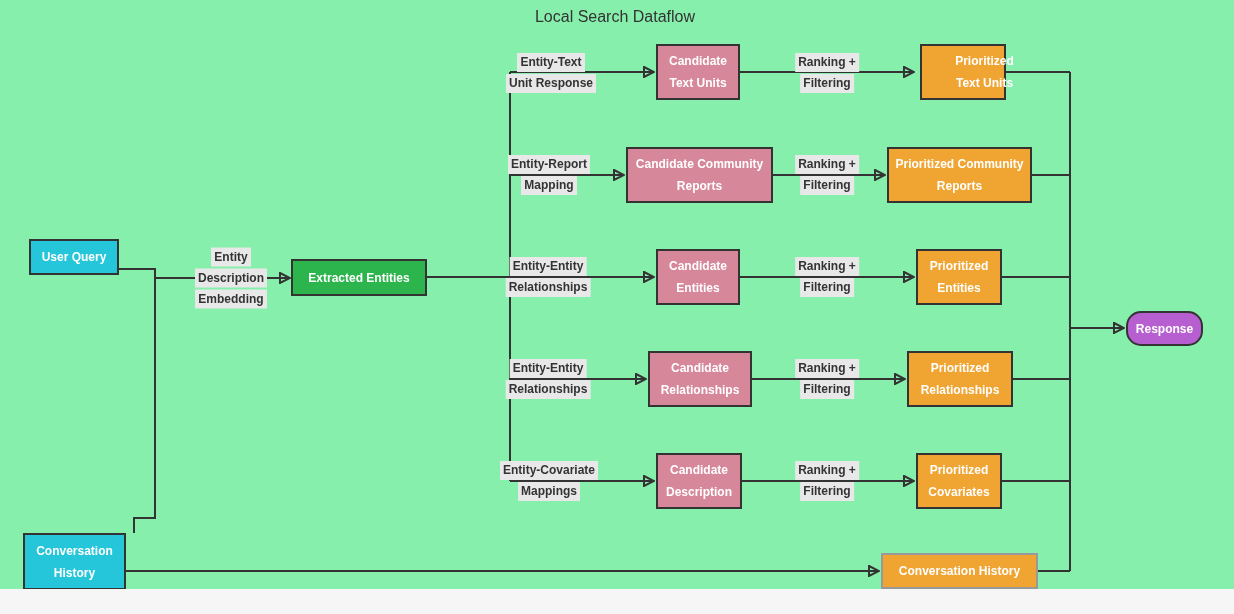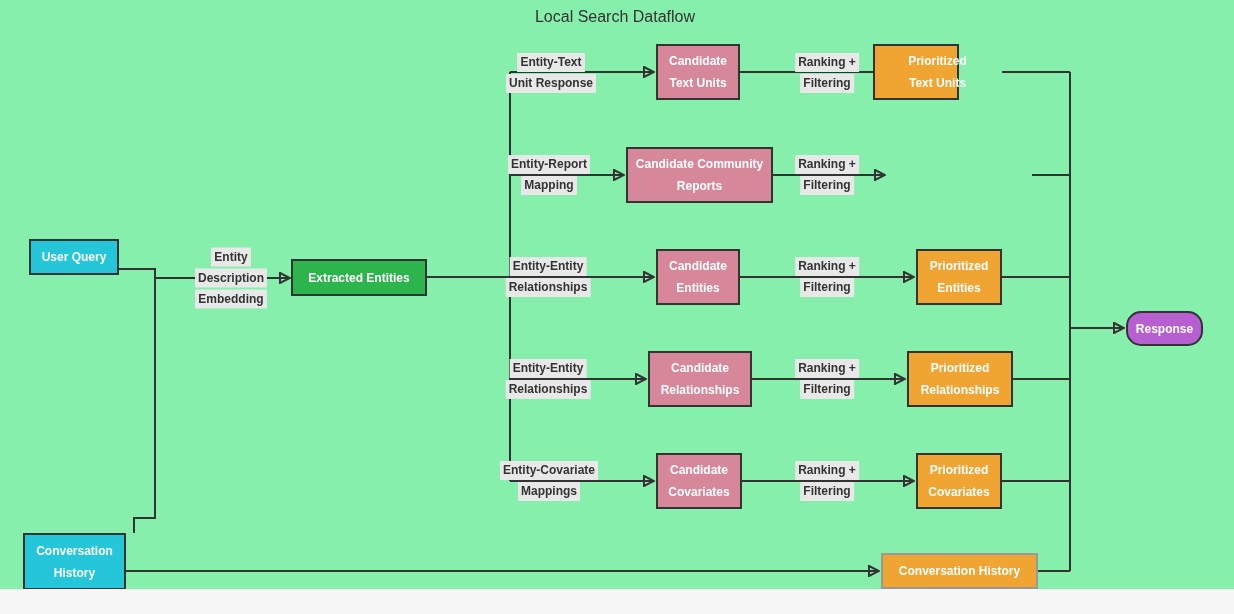--- a/index.html
+++ b/index.html
@@ -78,25 +78,28 @@
   <div class="node pink" style="left:626px;top:147px;width:147px;height:56px;">
     <span>Candidate Community Reports</span>
   </div>
   <div class="node pink" style="left:656px;top:249px;width:84px;height:56px;">
     <span>Candidate Entities</span>
   </div>
   <div class="node pink" style="left:648px;top:351px;width:104px;height:56px;">
     <span>Candidate Relationships</span>
   </div>
   <div class="node pink" style="left:656px;top:453px;width:86px;height:56px;">
-    <span>Candidate Covariates</span>
+    <span>Candidate Description</span>
   </div>
 
-  <div class="node orange" style="left:873px;top:44px;width:86px;height:56px;padding-left:46px;">
+  <div class="node orange" style="left:920px;top:44px;width:86px;height:56px;padding-left:46px;">
     <span>Prioritized Text Units</span>
+  </div>
+  <div class="node orange" style="left:887px;top:147px;width:145px;height:56px;">
+    <span>Prioritized Community Reports</span>
   </div>
   <div class="node orange" style="left:916px;top:249px;width:86px;height:56px;">
     <span>Prioritized Entities</span>
   </div>
   <div class="node orange" style="left:907px;top:351px;width:106px;height:56px;">
     <span>Prioritized Relationships</span>
   </div>
   <div class="node orange" style="left:916px;top:453px;width:86px;height:56px;">
     <span>Prioritized Covariates</span>
   </div>

